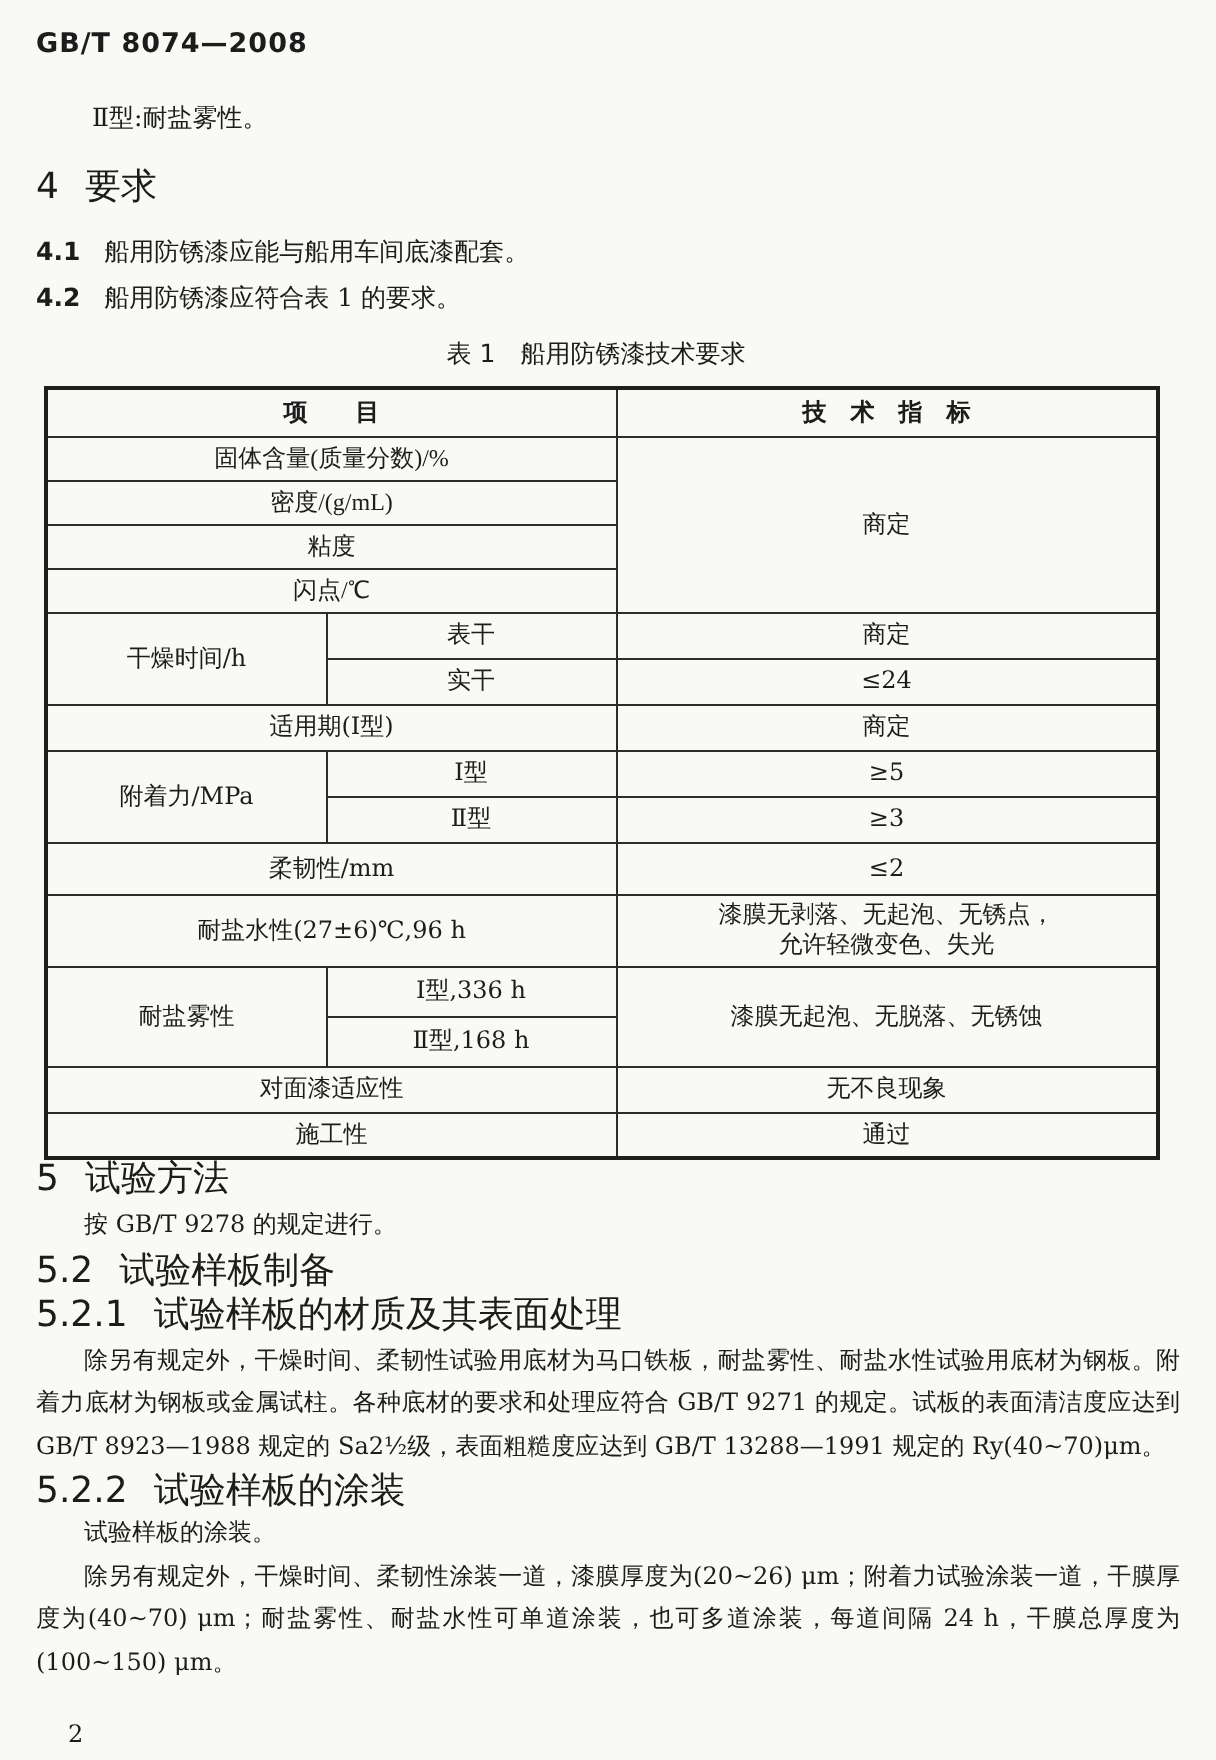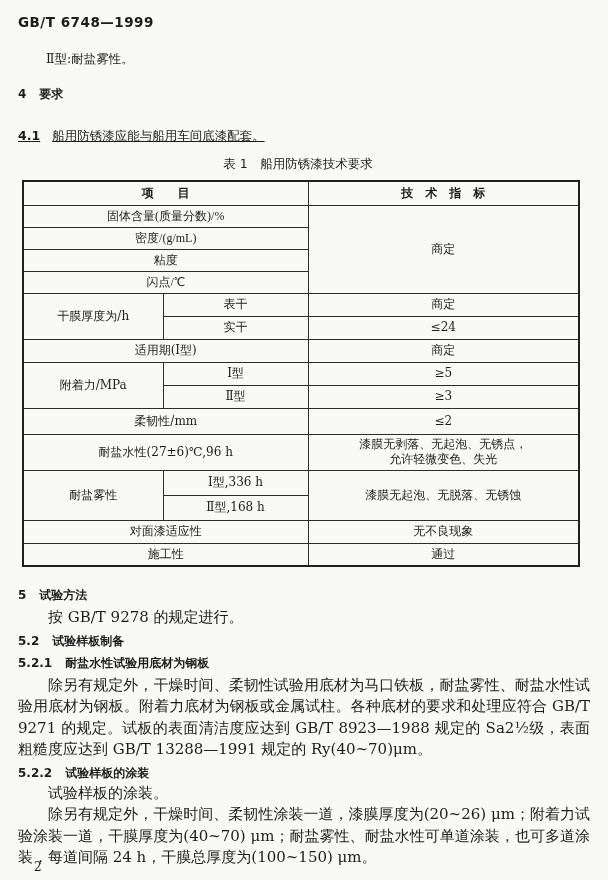--- a/index.html
+++ b/index.html
@@ -16,21 +16,21 @@
   .doc-number {
     font-family:"DejaVu Sans","Liberation Sans",sans-serif;
     font-weight:bold; font-size:13.5px; letter-spacing:.5px;
   }
 
   .intro { margin:18px 0 0 28px; }
   .intro-line { font-size:12.5px; line-height:22px; }
 
   .sec-heading {
     font-family:"DejaVu Sans","Liberation Sans",sans-serif;
-    font-weight:bold; font-size:12px; line-height:20px;
+    font-weight:normal; font-size:18px; line-height:20px;
   }
   .sec-heading .num { margin-right:13px; }
 
   .clause { font-size:12.5px; line-height:23px; }
   .clause .num {
     font-family:"DejaVu Sans","Liberation Sans",sans-serif;
     font-weight:bold; margin-right:12px;
   }
 
   .tbl-caption {
@@ -50,49 +50,52 @@
     padding:1px 3px; line-height:15px;
   }
   table.spec tr.hdr td {
     font-family:"DejaVu Sans","Liberation Sans",sans-serif;
     font-weight:bold;
   }
   .r24 { height:24px; } .r22 { height:22px;font-family:Liberation Serif, serif; } .r23 { height:23px; }
   .r26 { height:26px; } .r36 { height:36px; } .r25 { height:25px; }
 
   .body-para {
-    font-size:15px; line-height:21.5px;
+    font-size:12px; line-height:21.5px;
     text-align:justify; text-indent:2em;
   }
 
-  .mt18 { margin-top:18px; } .mt14 { margin-top:14px; } .mt12 { margin-top:12px; }
-  .mt10 { margin-top:20px;text-decoration:underline; } .mt2 { margin-top:2px; }
+  .mt18 { } .mt14 { margin-top:14px; } .mt12 { margin-top:12px; }
+  .mt10 { margin-top:10px; } .mt2 { margin-top:2px; }
 
   .page-num {
     position:absolute; left:34px; top:860px;
     font-size:12px;
   }
 </style>
 </head>
 <body>
 
 <div class="page">
 
-  <div class="doc-number">GB/T 6748—1999</div>
+  <div class="doc-number">GB/T 8074—2008</div>
 
   <div class="intro">
     <div class="intro-line">Ⅱ型:耐盐雾性。</div>
   </div>
 
   <div class="sec-heading mt14">
     <span class="num">4</span><span>要求</span>
   </div>
 
   <div class="clause mt10">
     <span class="num">4.1</span><span>船用防锈漆应能与船用车间底漆配套。</span>
+  </div>
+  <div class="clause">
+    <span class="num">4.2</span><span>船用防锈漆应符合表 1 的要求。</span>
   </div>
 
   <div class="tbl-caption">表 1　船用防锈漆技术要求</div>
 
   <table class="spec">
     <colgroup>
         <col style="width:140px">
         <col style="width:145px">
         <col style="width:271px">
       </colgroup>
@@ -108,21 +111,21 @@
     <tr class="r22">
       <td colspan="2">密度/(g/mL)</td>
     </tr>
     <tr class="r22">
       <td colspan="2">粘度</td>
     </tr>
     <tr class="r22">
       <td colspan="2">闪点/℃</td>
     </tr>
     <tr class="r23">
-      <td rowspan="2">干膜厚度为/h</td>
+      <td rowspan="2">干燥时间/h</td>
       <td>表干</td>
       <td>商定</td>
     </tr>
     <tr class="r23">
       <td>实干</td>
       <td>≤24</td>
     </tr>
     <tr class="r23">
       <td colspan="2">适用期(Ⅰ型)</td>
       <td>商定</td>
@@ -170,21 +173,21 @@
     <span class="num">5</span><span>试验方法</span>
   </div>
 
   <div class="body-para mt2">按 GB/T 9278 的规定进行。</div>
 
   <div class="sec-heading mt2">
     <span class="num">5.2</span><span>试验样板制备</span>
   </div>
 
   <div class="sec-heading mt2">
-    <span class="num">5.2.1</span><span>耐盐水性试验用底材为钢板</span>
+    <span class="num">5.2.1</span><span>试验样板的材质及其表面处理</span>
   </div>
   <div class="body-para mt2">除另有规定外，干燥时间、柔韧性试验用底材为马口铁板，耐盐雾性、耐盐水性试验用底材为钢板。附着力底材为钢板或金属试柱。各种底材的要求和处理应符合 GB/T 9271 的规定。试板的表面清洁度应达到 GB/T 8923—1988 规定的 Sa2½级，表面粗糙度应达到 GB/T 13288—1991 规定的 Ry(40~70)μm。</div>
 
   <div class="sec-heading mt2">
     <span class="num">5.2.2</span><span>试验样板的涂装</span>
   </div>
   <div class="body-para">试验样板的涂装。</div>
   <div class="body-para">除另有规定外，干燥时间、柔韧性涂装一道，漆膜厚度为(20~26) μm；附着力试验涂装一道，干膜厚度为(40~70) μm；耐盐雾性、耐盐水性可单道涂装，也可多道涂装，每道间隔 24 h，干膜总厚度为(100~150) μm。</div>
 
 </div>

